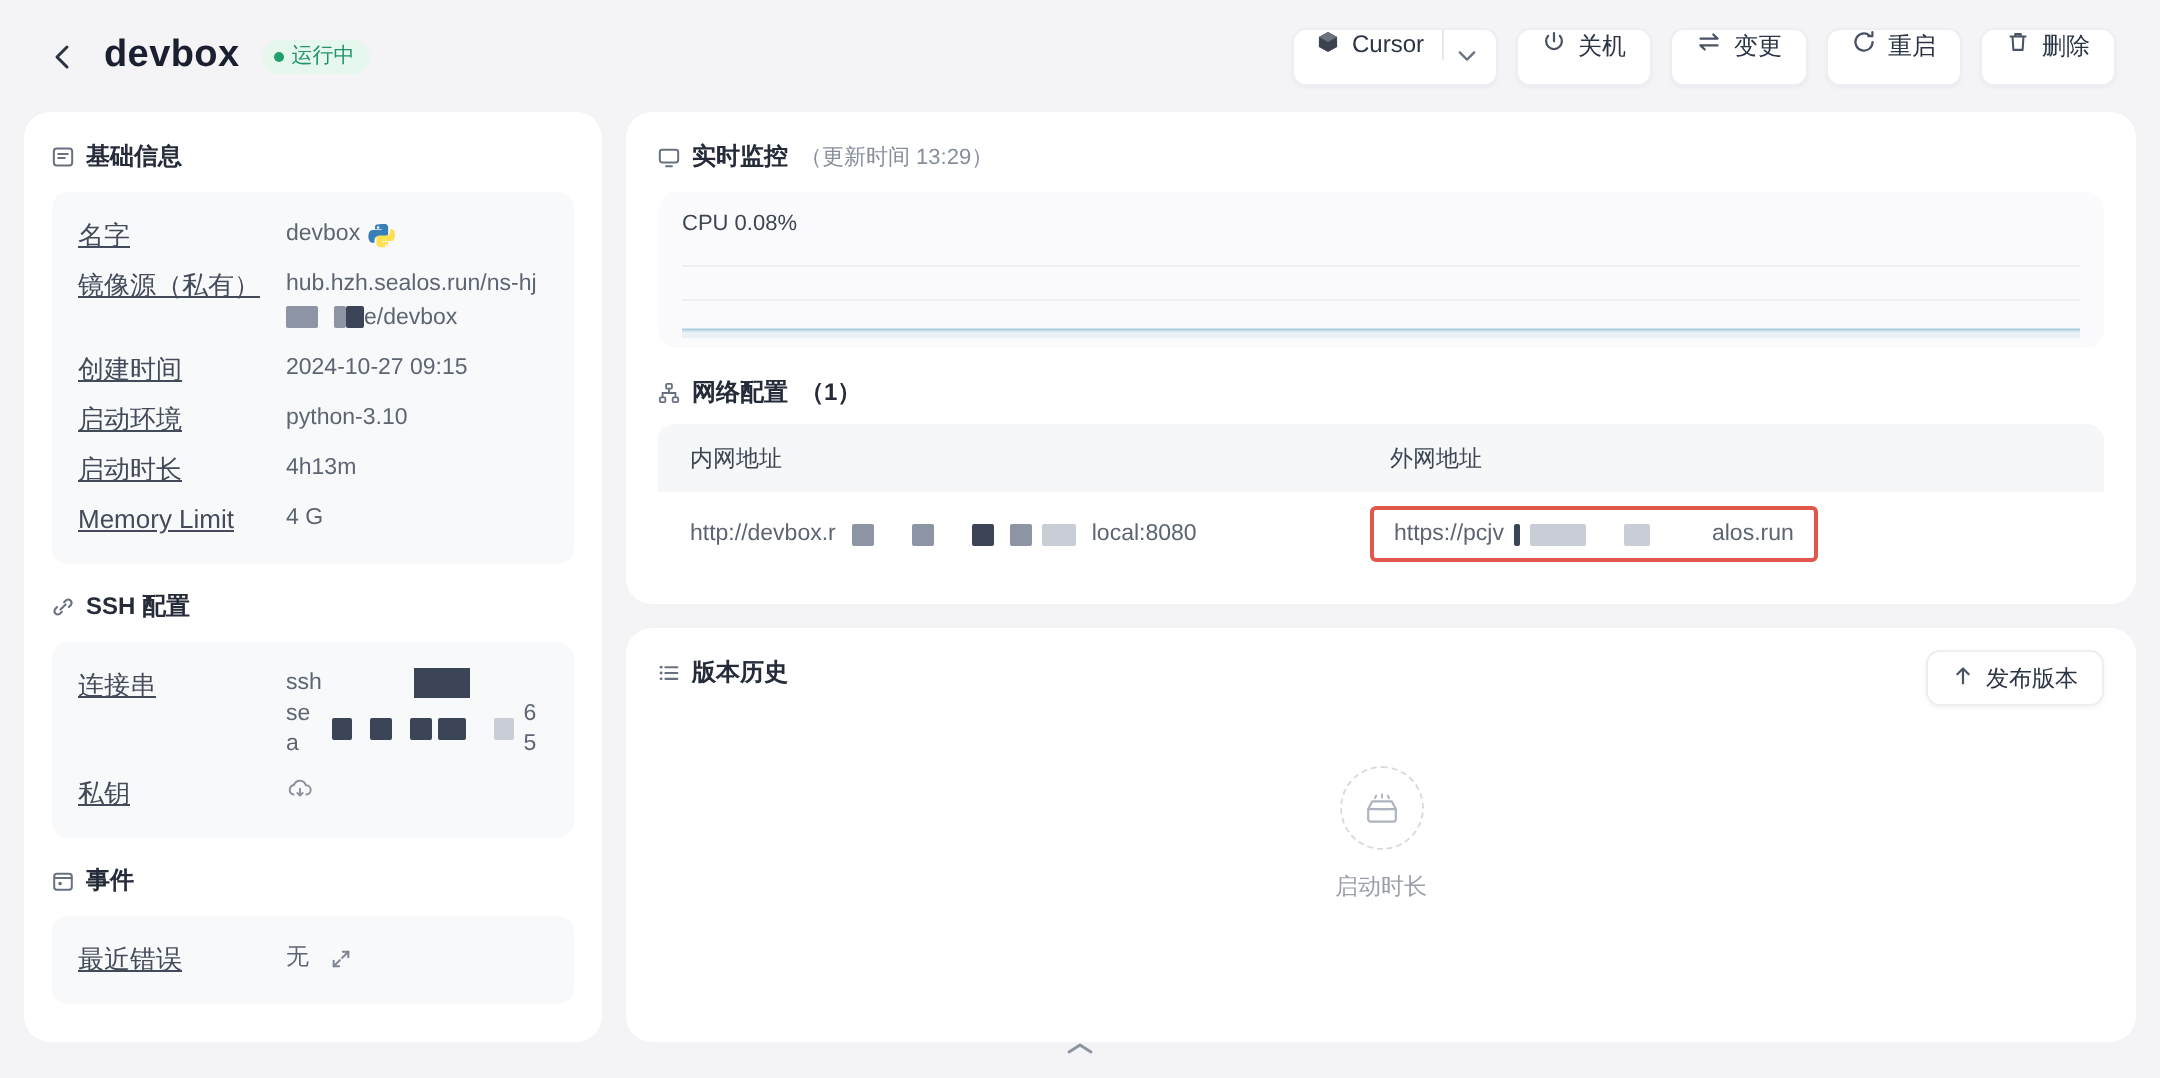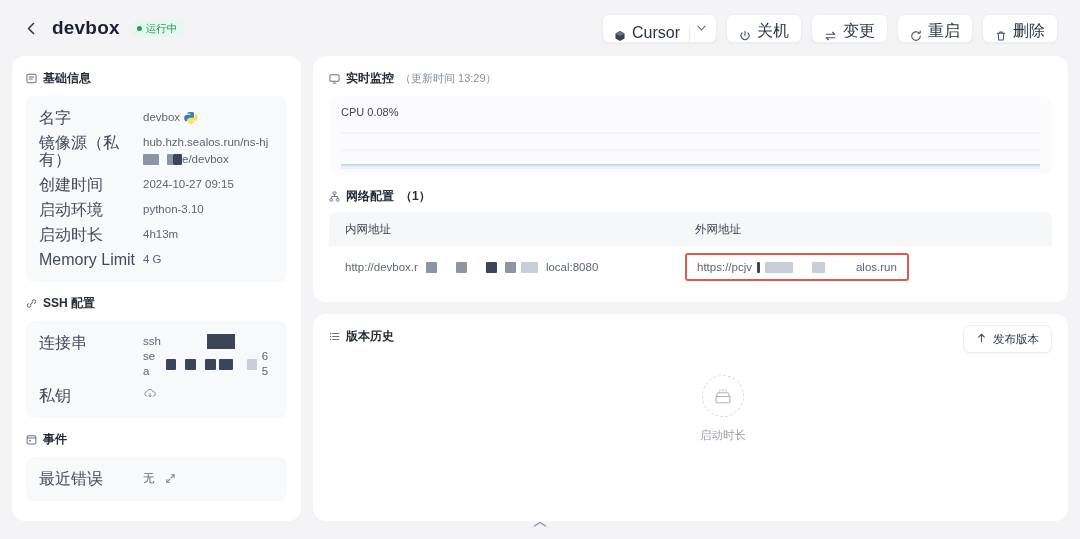--- a/index.html
+++ b/index.html
@@ -50,26 +50,26 @@
     width: 5px; height: 5px; border-radius: 50%;
     background: #22a06b;
     display: inline-block;
   }
   .header-actions {
     margin-left: auto;
     display: flex; align-items: center; gap: 9px;
   }
   .btn {
     height: 29px;
-    display: inline-flex; align-items: flex-end; gap: 6px;
+    display: inline-flex; align-items: flex-start; gap: 6px;
     background: #ffffff;
     border: 1px solid #eceef1;
     border-radius: 7px;
     padding: 0 12px;
-    font-size: 16px;
+    font-size: 12px;
     color: #2b3445;
     cursor: pointer;
     box-shadow: 0 1px 2px rgba(20,30,60,.045);
     white-space: nowrap;
   }
   .btn .ic { display: inline-flex; align-items: center; color: #4a5364; }
   .btn-split { padding: 0 4px 0 11px; gap: 0; }
   .btn-split .lbl { margin-left: 6px; margin-right: 9px; }
   .btn-divider {
     width: 1px; height: 15px; background: #e6e8ec;
@@ -127,23 +127,24 @@
   }
   .info-row {
     display: flex;
     align-items: flex-start;
     min-height: 25px;
     padding: 4px 0;
   }
   .info-k {
     width: 104px;
     flex: none;
-    font-size: 16px;
+    font-size: 13px;
     color: #434b5a;
     line-height: 17px;
+    text-decoration: underline;
   }
   .info-v {
     font-size: 11.5px;
     color: #5d6573;
     line-height: 17px;
     display: flex;
     align-items: center;
     flex-wrap: wrap;
     gap: 4px;
     word-break: break-all;
@@ -231,21 +232,21 @@
     padding: 6px 10px;
     margin-left: -10px;
     display: inline-flex;
     align-items: center;
   }
 
   
   .ver-card {
     flex: 1;
     display: flex;
-    flex-direction: row;
+    flex-direction: column;
     position: relative;
   }
   .ver-head-row {
     display: flex;
     align-items: flex-start;
   }
   .release-btn {
     position: absolute;
     right: 16px; top: 11px;
     height: 28px;

